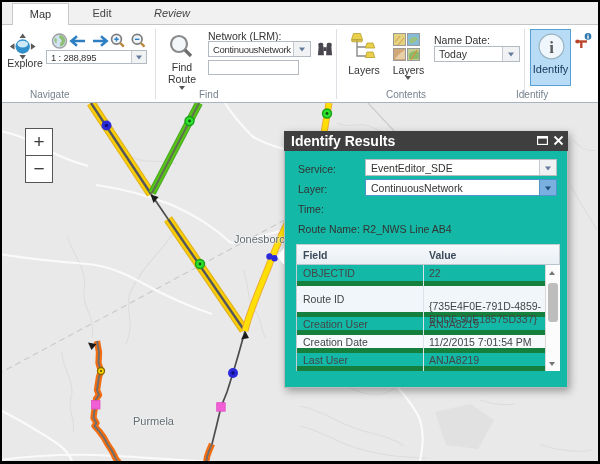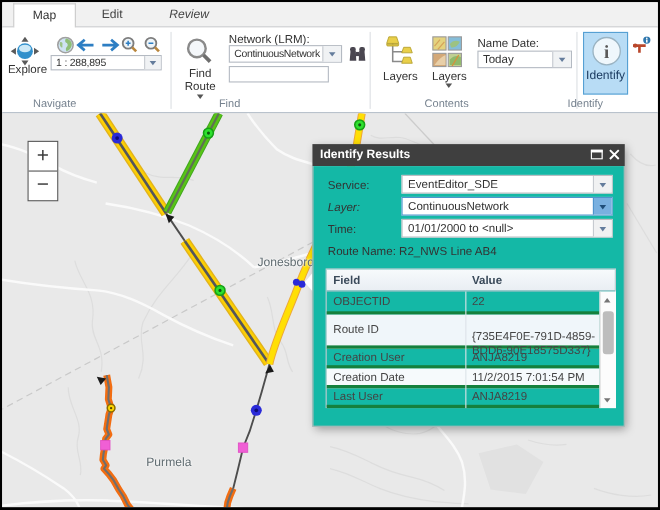--- a/index.html
+++ b/index.html
@@ -16,29 +16,29 @@
 .combo{position:absolute;background:#fff;border:1px solid #b4bac2;box-sizing:border-box;font-size:10.5px;color:#333}
 .combo .txt{position:absolute;left:4px;top:0;bottom:0;display:flex;align-items:center;white-space:nowrap}
 .cbtn{position:absolute;right:0;top:0;bottom:0;width:14px;background:#f0f2f4;border-left:1px solid #c6cad0}
 .car{position:absolute;width:0;height:0;border-left:3.5px solid transparent;border-right:3.5px solid transparent;border-top:4px solid #647c9c;left:50%;top:50%;transform:translate(-50%,-40%)}
 #map{position:absolute;left:0;top:101px;width:596px;height:358px;background:#e9e9e9;overflow:hidden}
 #zoomctl{position:absolute;left:23px;top:25px;width:26px;height:53px;background:#fff;border:1px solid #555}
 #zoomctl .zb{position:absolute;left:0;width:26px;height:26px;text-align:center;font-size:19px;color:#3c3c3c;line-height:25px}
 .maplabel{position:absolute;font-size:11px;color:#5f6b70;text-shadow:0 0 2px #fff,0 0 2px #fff;white-space:nowrap}
 
 #popup{position:absolute;left:282px;top:28px;width:284px;height:257px;box-shadow:2px 3px 8px rgba(0,0,0,.35)}
-#ptitle{position:absolute;left:0;top:0;width:100%;height:20px;background:#3f3f3f;color:#fff;font-size:11px;font-weight:bold;line-height:20px}
+#ptitle{position:absolute;left:0;top:0;width:100%;height:20px;background:#3f3f3f;color:#fff;font-size:14px;font-weight:bold;line-height:20px}
 #ptitle span{margin-left:7px}
 #pbody{position:absolute;left:0;top:20px;width:100%;height:237px;background:#14b8a6;border:1px solid #b9b9b9;border-top:none;box-sizing:border-box}
 .plabel{position:absolute;font-size:10.5px;color:#333}
 .pcombo{position:absolute;left:80px;width:192px;height:17px;background:#fff;border:1px solid #b9bdc1;box-sizing:border-box;font-size:10.5px;color:#333}
 .pcombo .txt{position:absolute;left:5px;top:0;bottom:0;display:flex;align-items:center;white-space:nowrap}
 .pbtn{position:absolute;right:0;top:0;bottom:0;width:16px;background:#f0f1f2;border-left:1px solid #c6cad0}
 #ptbl{position:absolute;left:11px;top:93px;width:264px;height:127px;border:1px solid #c6ccd2;box-sizing:border-box;font-size:10.5px;color:#444}
-.trow{position:absolute;left:0;width:248px;border-bottom:3px solid #15803d;box-sizing:border-box}
+.trow{position:absolute;left:0;width:248px;border-bottom:5px solid #15803d;box-sizing:border-box}
 .tc1{position:absolute;left:6px;top:0;bottom:0;display:flex;align-items:center;white-space:nowrap}
 .tc2{position:absolute;left:132px;top:0;bottom:0;display:flex;align-items:center;white-space:nowrap}
 </style>
 </head>
 <body>
 <div id="app">
 
   <div id="tabbar"></div>
   <div class="tab" style="left:72px;width:56px;">Edit</div>
   <div class="tab" id="tab-map">Map</div>
@@ -262,34 +262,28 @@
           <polygon points="8,0 0,9.5 8,19" fill="#fff"></polygon>
         </svg>
       <div id="pbody">
         <div class="plabel" style="left:13px;top:12px;">Service:</div>
         <div class="pcombo" style="top:8px;">
           <div class="txt">EventEditor_SDE</div>
           <div class="pbtn">
               <div class="car"></div>
             </div>
         </div>
-        <div class="plabel" style="left:13px;top:32px;font-style:italic;">Layer:</div>
+        <div class="plabel" style="left:13px;top:32px;">Layer:</div>
         <div class="pcombo" style="top:28px;border-color:#4f94cd;">
           <div class="txt">ContinuousNetwork</div>
           <div class="pbtn" style="background:#79b0e0;border-left-color:#4f94cd;">
               <div class="car" style="border-top-color:#1f4e79;"></div>
             </div>
         </div>
         <div class="plabel" style="left:13px;top:52px;">Time:</div>
-        <div class="pcombo" style="top:48px;">
-          <div class="txt">01/01/2000 to &lt;null&gt;</div>
-          <div class="pbtn">
-              <div class="car"></div>
-            </div>
-        </div>
         <div class="plabel" style="left:13px;top:72px;">Route Name: R2_NWS Line AB4</div>
         <div id="ptbl">
           <div class="abs" style="left:0;top:0;width:262px;height:20px;background:linear-gradient(#f7fafc,#e9eef3);border-bottom:1px solid #b8c4ce;box-sizing:border-box;font-weight:bold;color:#3a4a5a;">
             <div class="tc1">Field</div>
               <div class="tc2">Value</div>
           </div>
           <div class="trow" style="top:20px;height:21px;">
               <div class="tc1">OBJECTID</div>
               <div class="tc2">22</div>
             </div>

